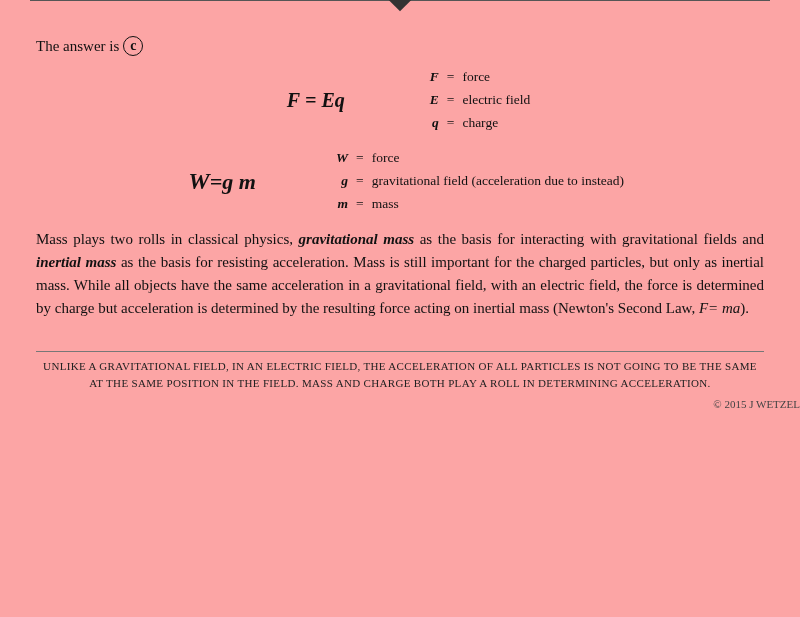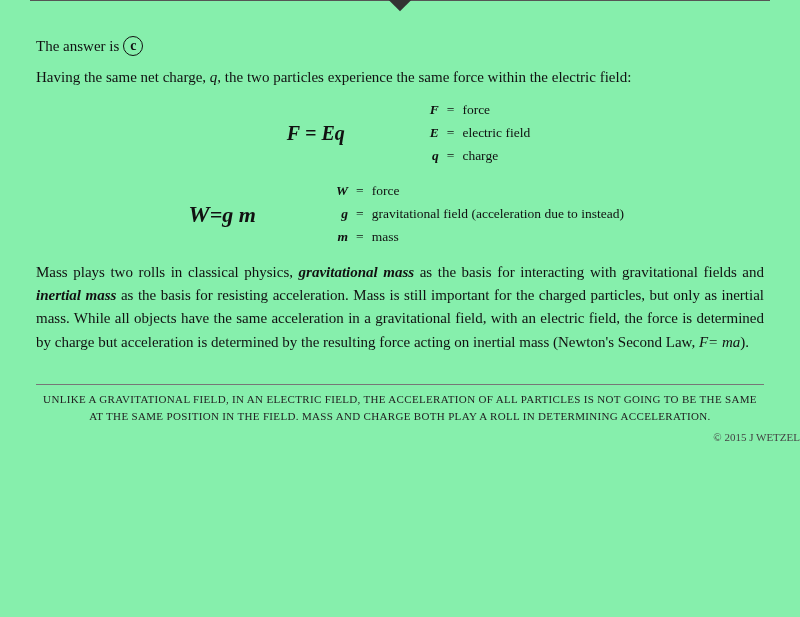--- a/index.html
+++ b/index.html
@@ -7,21 +7,21 @@
       background: #fff;
       font-family: Georgia, 'Times New Roman', serif;
       font-size: 15px;
       color: #111;
       width: 800px;
       min-height: 617px;
     }
     .page {
       width: 800px;
       min-height: 617px;
-      background: #86efac;
+      background: #fca5a5;
       padding: 0;
       position: relative;
     }
     .top-divider-wrap {
       position: relative;
       height: 28px;
       border-top: 1.5px solid #555;
       margin: 0 30px;
     }
     .diamond {
@@ -131,23 +131,20 @@
 
   <div class="content">
 
     <div class="answer-line">
       <span>The answer is</span>
       <span class="answer-circle">
         <span>c</span>
       </span>
     </div>
 
-    <p class="paragraph">
-      Having the same net charge, <span class="italic">q</span>, the two particles experience the same force within the electric field:
-    </p>
 
     <div class="formula-block">
       <div class="formula-main">
         <span class="bold-italic">F</span>&nbsp;=&nbsp;<span class="italic">Eq</span>
       </div>
       <div class="formula-defs">
         <table>
           <tbody>
               <tr>
             <td class="sym"><span class="bold-italic">F</span></td>

